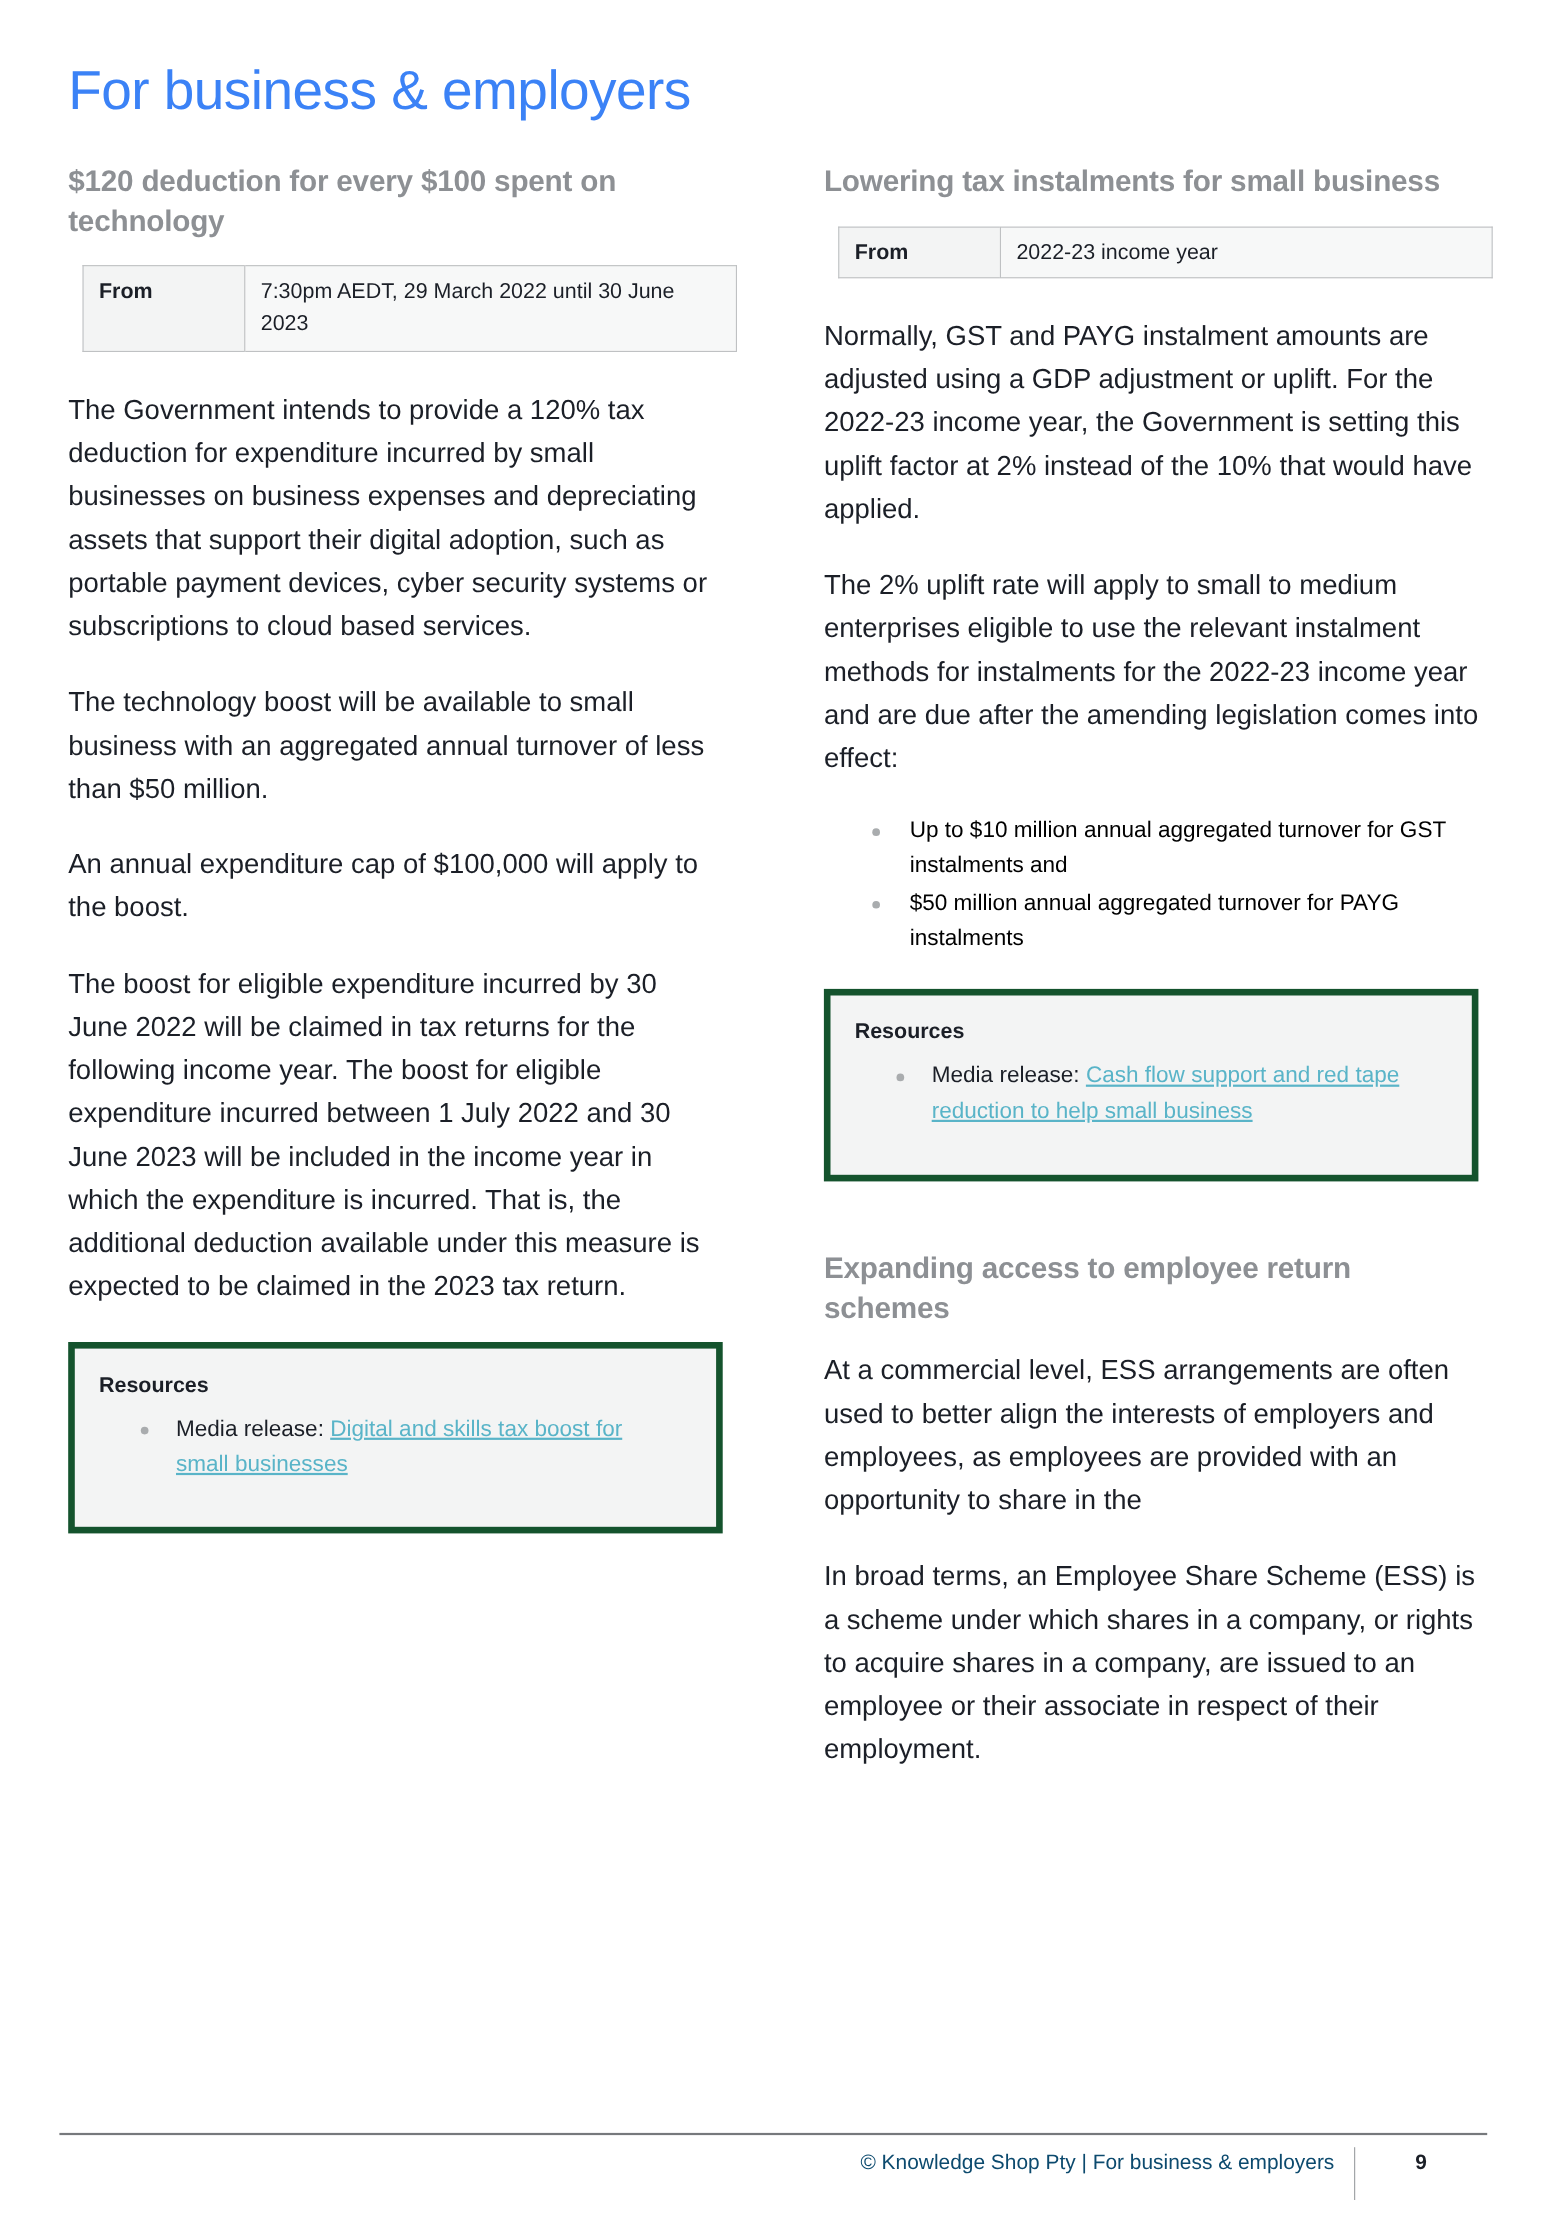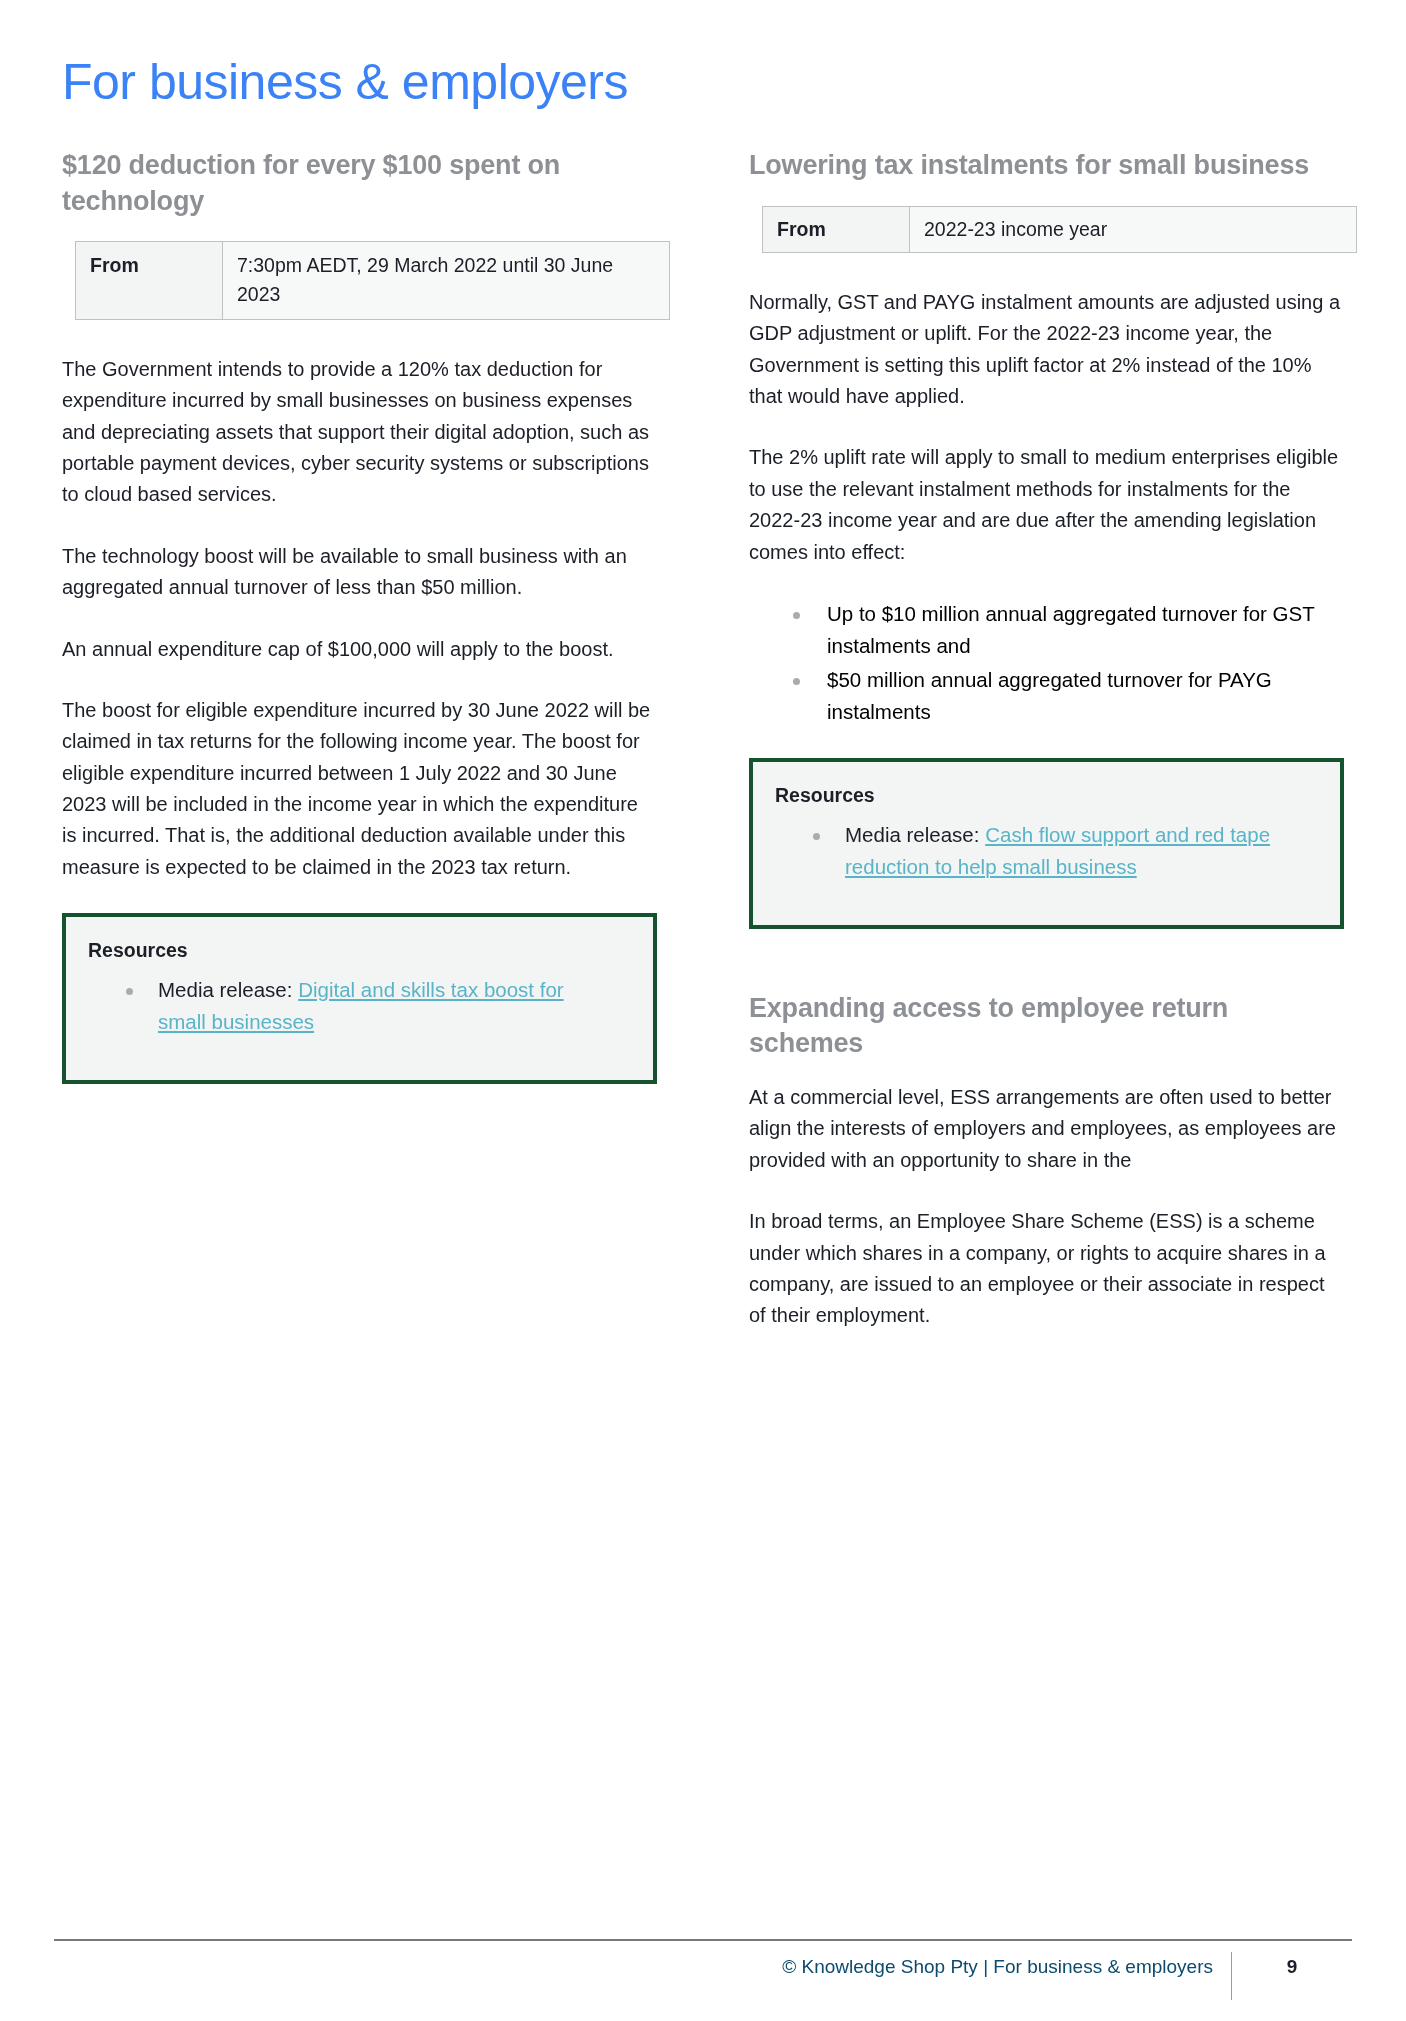--- a/index.html
+++ b/index.html
@@ -85,21 +85,21 @@
     border-right: 1px solid #bfc1c3;
     background: #f3f4f4;
   }
   .from-table td.value {
     background: #f7f8f8;
   }
   .from-table.single td { padding-top: 8px; padding-bottom: 9px; }
 
   
   p.body {
-    font-size: 20px;
+    font-size: 25px;
     line-height: 1.57;
     margin: 0 0 30px 0;
     color: #1b1f27;
   }
   p.body:last-child { margin-bottom: 0; }
 
   
   ul.bullets {
     margin: 4px 0 30px 0;
     padding: 0 0 0 78px;
@@ -118,21 +118,21 @@
     left: -34px;
     top: 14px;
     width: 7px;
     height: 7px;
     border-radius: 50%;
     background: #a9acae;
   }
 
   
   .resources-box {
-    border: 4px solid #14532d;
+    border: 6px solid #14532d;
     background: #f3f4f4;
     padding: 22px 26px 30px 22px;
     box-sizing: border-box;
   }
   .resources-title {
     font-size: 19.5px;
     font-weight: 700;
     color: #1b1f27;
     margin: 0 0 6px 0;
   }

